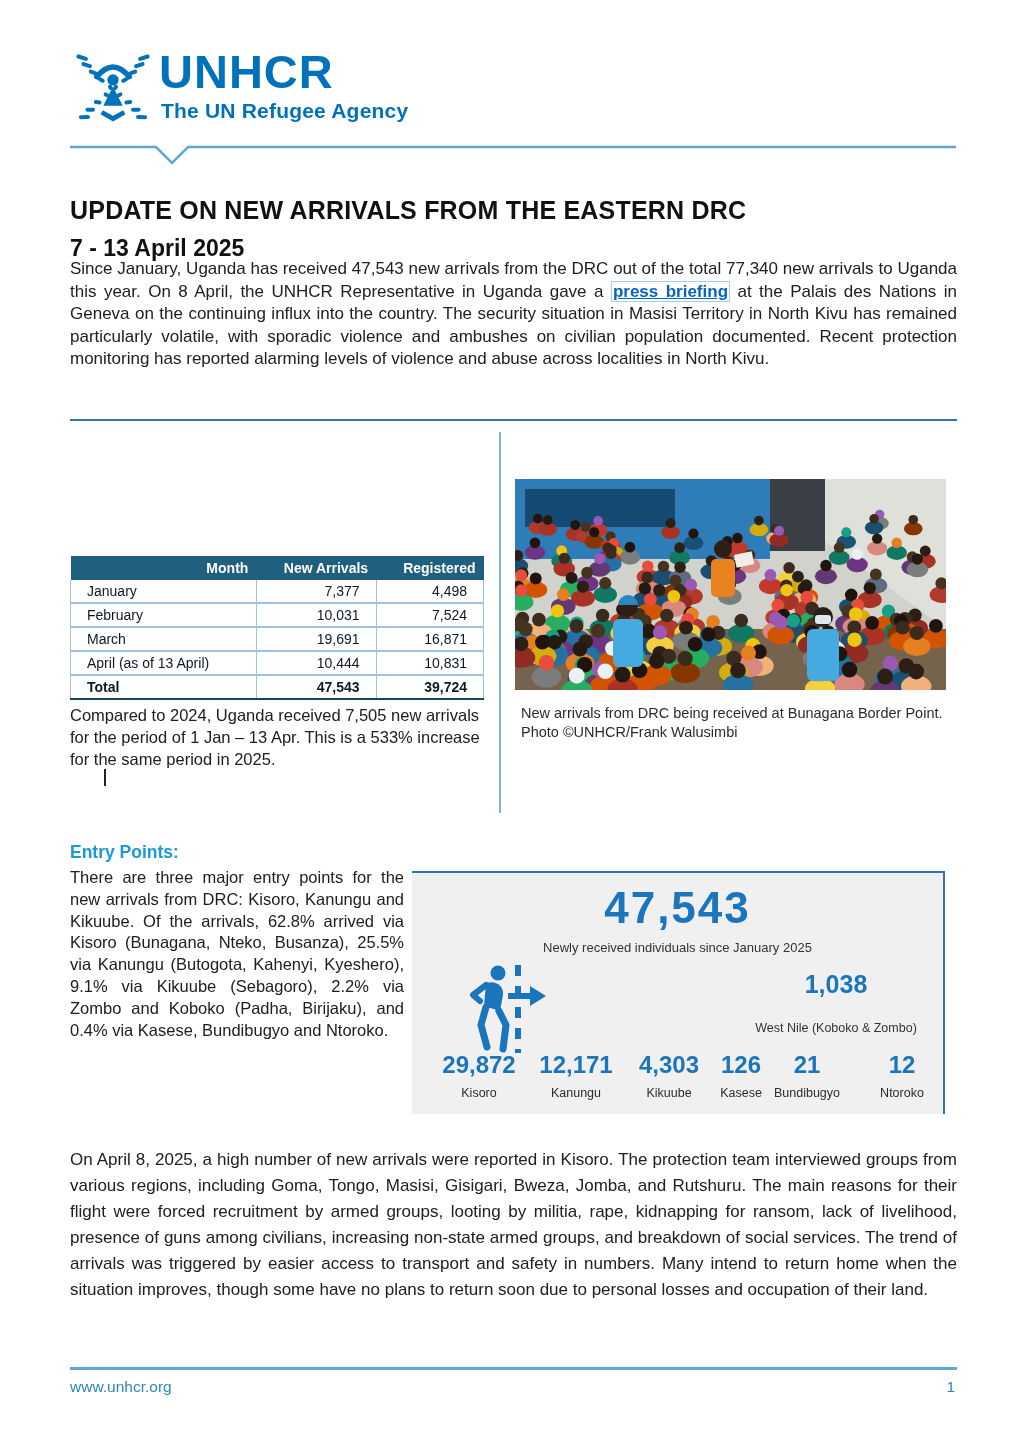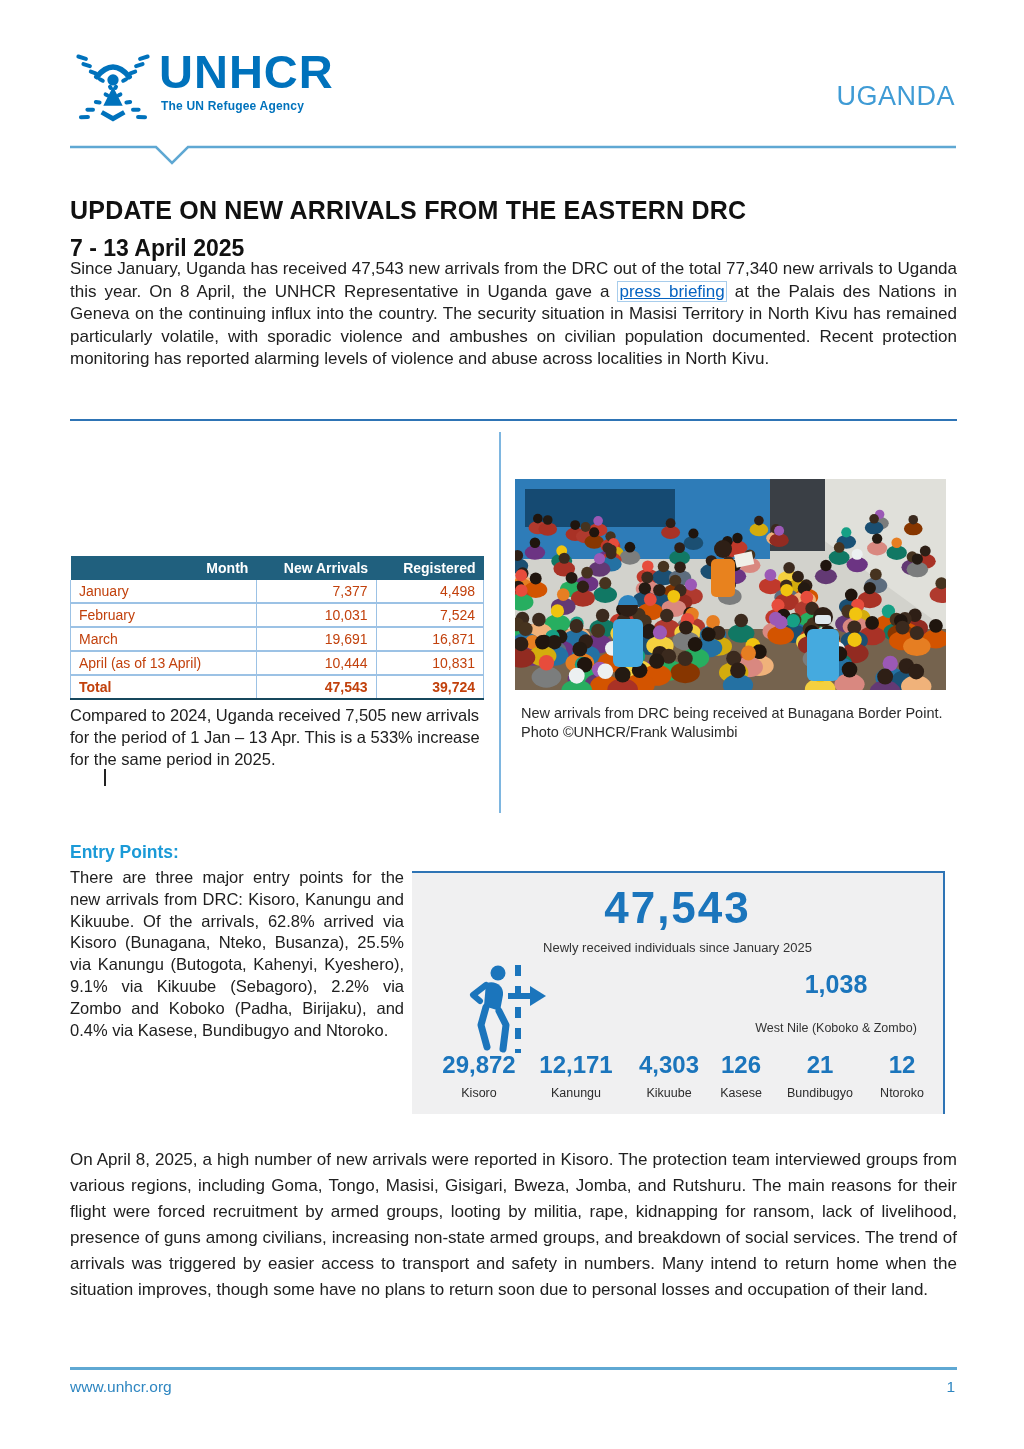--- a/index.html
+++ b/index.html
@@ -4,36 +4,36 @@
 <style>
   html,body{margin:0;padding:0;background:#9a9a9a;}
   .page{
     position:relative;width:1024px;height:1449px;background:#ffffff;
     font-family:"Liberation Sans", sans-serif;color:#1a1a1a;overflow:hidden;
     margin:0 auto;
   }
   
   .emblem{position:absolute;left:72px;top:46px;width:82px;height:84px;}
   .brand{position:absolute;left:159px;top:44px;font-size:47px;font-weight:bold;color:var(--brand_blue);letter-spacing:1px;}
-  .tagline{position:absolute;left:161px;top:99px;font-size:12px;font-weight:bold;color:var(--brand_blue);letter-spacing:.2px;}
+  .tagline{position:absolute;left:161px;top:99px;font-size:21px;font-weight:bold;color:var(--brand_blue);letter-spacing:.2px;}
   .head-title{position:absolute;right:69px;top:80px;text-align:right;color:var(--header_light_blue);font-size:27px;line-height:33px;letter-spacing:.5px;}
   .head-rule{position:absolute;left:70px;top:145px;width:886px;height:22px;}
   
   .page-title{position:absolute;left:70px;top:196px;font-size:25px;font-weight:bold;color:#111;letter-spacing:.2px;}
   .date-range{position:absolute;left:70px;top:235px;font-size:23px;font-weight:bold;color:#111;}
   .intro{position:absolute;left:70px;top:258px;width:887px;font-size:17px;line-height:22.5px;text-align:justify;color:#202020;}
-  .link{color:var(--link_blue);text-decoration:underline;border:1px solid #a8cdec;padding:0 1px;cursor:pointer;}
+  .link{color:var(--link_blue);text-decoration:underline;border:1px solid #a8cdec;padding:0 1px;cursor:pointer;font-weight:bold;}
   .sep1{position:absolute;left:70px;top:419px;width:887px;height:2px;background:var(--separator_blue);}
   
   .summary{position:absolute;left:70px;top:433px;width:416px;font-size:16.5px;line-height:22px;color:#202020;}
   .col-divider{position:absolute;left:499px;top:432px;width:2px;height:381px;background:#7eb6e0;}
   table.arr{position:absolute;left:70px;top:556px;width:414px;border-collapse:collapse;font-size:14px;}
   table.arr th{background:var(--table_header_bg);color:#fff;font-weight:bold;text-align:right;padding:4px 8px;height:16px;}
   table.arr th.num, table.arr td.num{text-align:right;}
-  table.arr td{padding:3px 8px;border-bottom:2px solid var(--table_border_blue);border-left:1px solid var(--table_border_blue);border-right:1px solid var(--table_border_blue);color:#c2410c;}
+  table.arr td{padding:3px 16px;border-bottom:2px solid var(--table_border_blue);border-left:1px solid var(--table_border_blue);border-right:1px solid var(--table_border_blue);color:#0f172a;}
   table.arr td:first-child{border-left:1px solid var(--table_border_blue);}
   table.arr tr.total td{font-weight:bold;border-top:2.5px solid #17475c;border-bottom:2.5px solid #17475c;}
   .comparison{position:absolute;left:70px;top:704px;width:416px;font-size:16.5px;line-height:22px;color:#202020;}
   .caret{position:absolute;left:104px;top:769px;width:2px;height:17px;background:#222;}
   .photo{position:absolute;left:515px;top:479px;width:431px;height:211px;background:#c9c9c4;}
   .caption{position:absolute;left:521px;top:704px;width:426px;font-size:14.5px;line-height:19px;color:#2b2b2b;}
   
   .entry-head{position:absolute;left:70px;top:842px;font-size:17.5px;font-weight:bold;color:var(--entry_heading_blue);}
   .entry-body{position:absolute;left:70px;top:867px;width:334px;font-size:16.5px;line-height:21.8px;text-align:justify;color:#202020;}
   .panel{position:absolute;left:412px;top:871px;width:531px;height:241px;background:var(--infographic_bg);border-top:2px solid var(--separator_blue);border-right:2px solid var(--separator_blue);}
@@ -77,21 +77,20 @@
       <line x1="25.198827976020144" y1="79" x2="18.309613524914628" y2="78.8" stroke="#0072BC" stroke-width="5" stroke-linecap="round"></line>
       <line x1="18.953447819239813" y1="88" x2="10.329405546806427" y2="88.2" stroke="#0072BC" stroke-width="5" stroke-linecap="round"></line>
       <path d="M30 38 Q50 14 70 38" fill="none" stroke="#0072BC" stroke-width="7" stroke-linecap="round"></path>
       <circle cx="50" cy="42" r="7" fill="#0072BC"></circle>
       <path d="M50 50 L38 74 H62 Z" fill="#0072BC"></path>
       <path d="M36 82 L50 90 L64 82" fill="none" stroke="#0072BC" stroke-width="6"></path>
     </svg>
   <div class="brand">UNHCR</div>
   <div class="tagline">The UN Refugee Agency</div>
   <div class="head-title">
-    <div>UGANDA</div>
   </div>
   <svg class="head-rule" viewBox="0 0 886 22" preserveAspectRatio="none">
     <path d="M0 2 H86 L102 18 L118 2 H886" fill="none" stroke="#5FA8D3" stroke-width="2.5"></path>
   </svg>
 
   <div class="page-title">UPDATE ON NEW ARRIVALS FROM THE EASTERN DRC</div>
   <div class="date-range">7 - 13 April 2025</div>
   <div class="intro"><span>Since January, Uganda has received 47,543 new arrivals from the DRC out of the total 77,340 new arrivals to Uganda this year. On 8 April, the UNHCR Representative in Uganda gave a </span><span class="link">press briefing</span><span> at the Palais des Nations in Geneva on the continuing influx into the country. The security situation in Masisi Territory in North Kivu has remained particularly volatile, with sporadic violence and ambushes on civilian population documented. Recent protection monitoring has reported alarming levels of violence and abuse across localities in North Kivu.</span></div>
 
   <div class="sep1"></div>
@@ -519,21 +518,21 @@
       <div class="lbl">Kanungu</div>
     </div>
     <div class="stat" style="left:211px">
       <div class="val">4,303</div>
       <div class="lbl">Kikuube</div>
     </div>
     <div class="stat" style="left:283px">
       <div class="val">126</div>
       <div class="lbl">Kasese</div>
     </div>
-    <div class="stat" style="left:362px">
+    <div class="stat" style="left:349px">
       <div class="val">21</div>
       <div class="lbl">Bundibugyo</div>
     </div>
     <div class="stat" style="left:444px">
       <div class="val">12</div>
       <div class="lbl">Ntoroko</div>
     </div>
   </div>
 
   <div class="april">On April 8, 2025, a high number of new arrivals were reported in Kisoro. The protection team interviewed groups from various regions, including Goma, Tongo, Masisi, Gisigari, Bweza, Jomba, and Rutshuru. The main reasons for their flight were forced recruitment by armed groups, looting by militia, rape, kidnapping for ransom, lack of livelihood, presence of guns among civilians, increasing non-state armed groups, and breakdown of social services. The trend of arrivals was triggered by easier access to transport and safety in numbers. Many intend to return home when the situation improves, though some have no plans to return soon due to personal losses and occupation of their land.</div>

